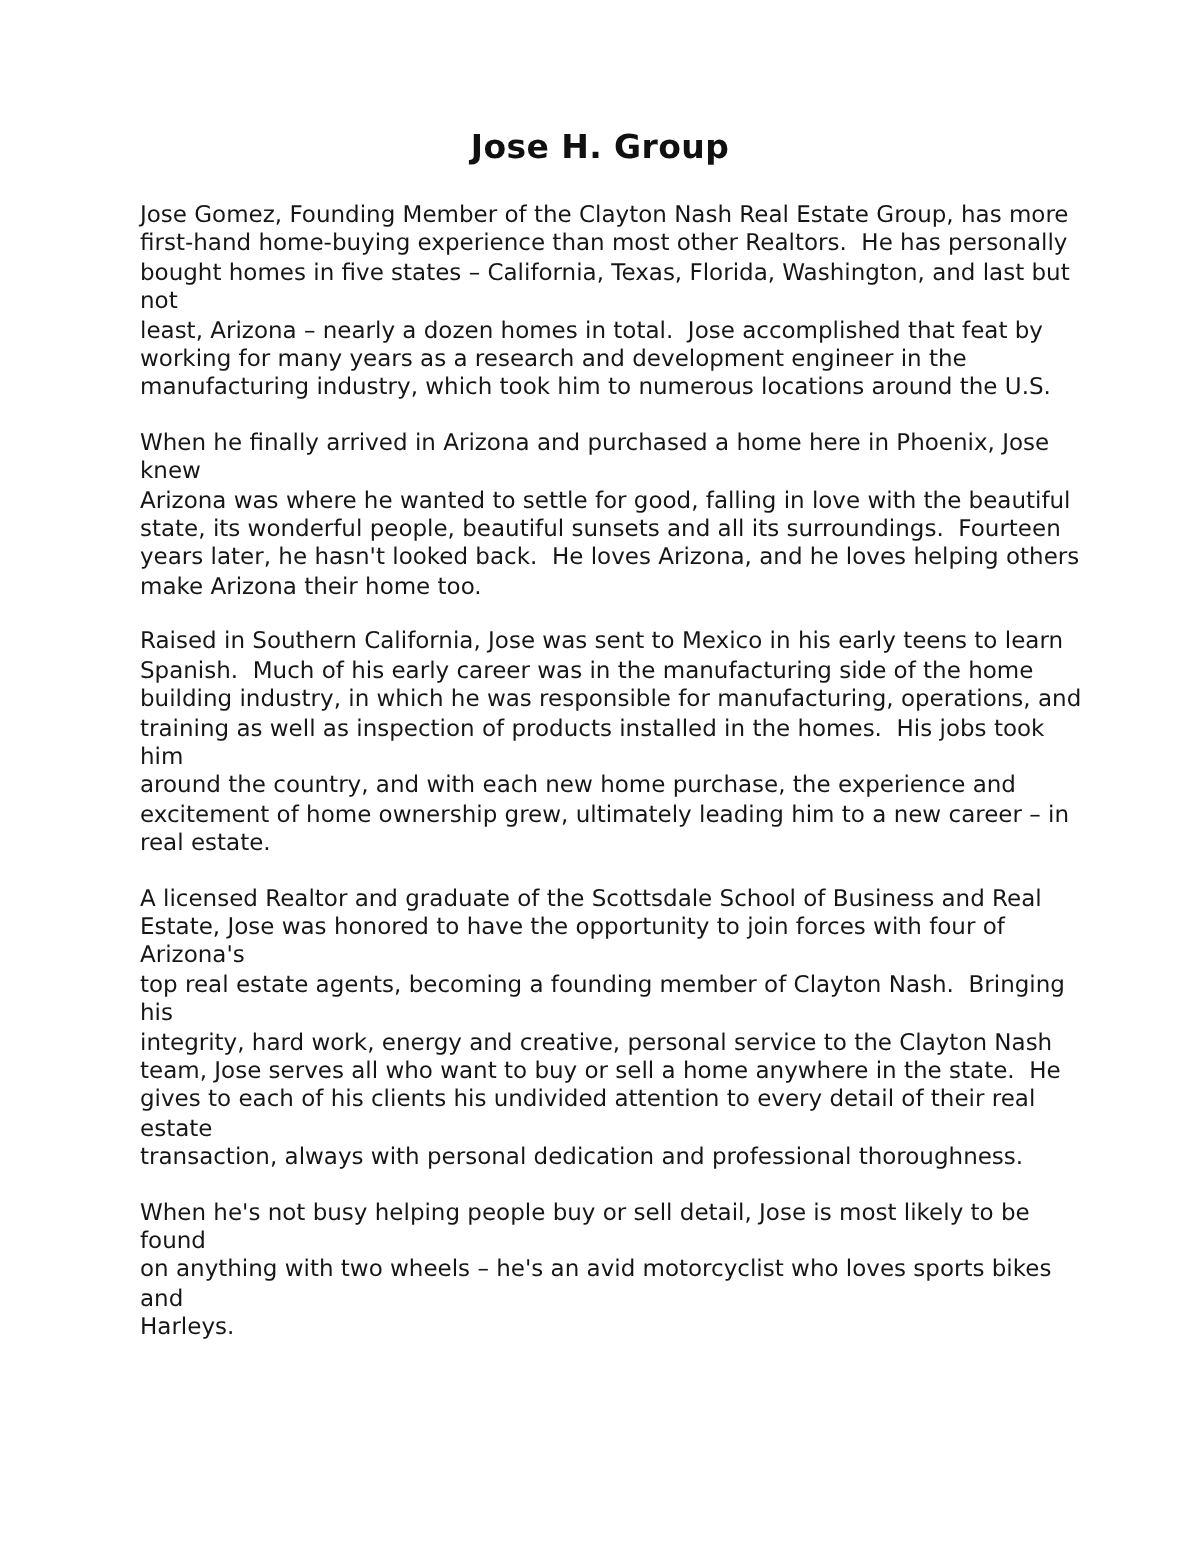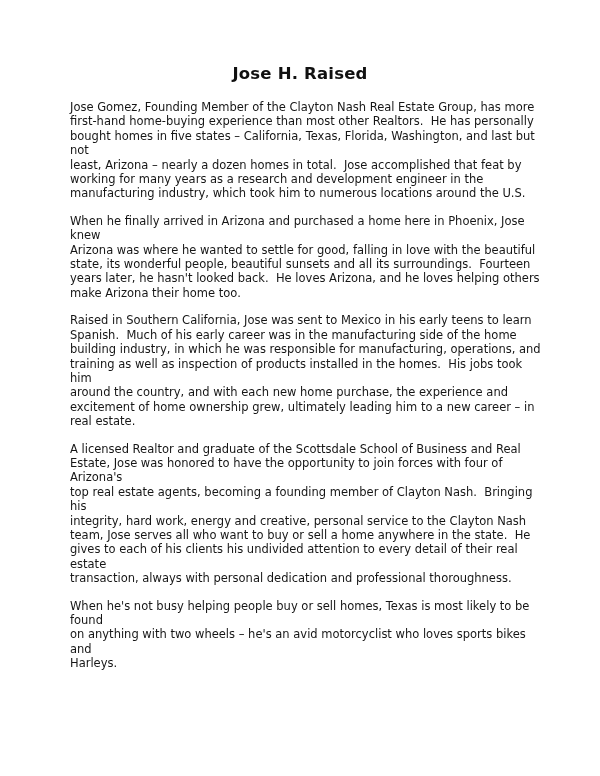--- a/index.html
+++ b/index.html
@@ -36,21 +36,21 @@
     line-height: 14.4px;
     white-space: pre-wrap;
     text-align: left;
     color: #161616;
   }
 </style>
 </head>
 <body>
 
 <div class="page">
-  <h1 class="title">Jose H. Raised</h1>
+  <h1 class="title">Jose H. Group</h1>
 
   <div class="body-text">
     <p class="para">Jose Gomez, Founding Member of the Clayton Nash Real Estate Group, has more
 first-hand home-buying experience than most other Realtors.  He has personally
 bought homes in five states – California, Texas, Florida, Washington, and last but not
 least, Arizona – nearly a dozen homes in total.  Jose accomplished that feat by
 working for many years as a research and development engineer in the
 manufacturing industry, which took him to numerous locations around the U.S.</p>
     <p class="para">When he finally arrived in Arizona and purchased a home here in Phoenix, Jose knew
 Arizona was where he wanted to settle for good, falling in love with the beautiful
@@ -64,17 +64,17 @@
 around the country, and with each new home purchase, the experience and
 excitement of home ownership grew, ultimately leading him to a new career – in
 real estate.</p>
     <p class="para">A licensed Realtor and graduate of the Scottsdale School of Business and Real
 Estate, Jose was honored to have the opportunity to join forces with four of Arizona's
 top real estate agents, becoming a founding member of Clayton Nash.  Bringing his
 integrity, hard work, energy and creative, personal service to the Clayton Nash
 team, Jose serves all who want to buy or sell a home anywhere in the state.  He
 gives to each of his clients his undivided attention to every detail of their real estate
 transaction, always with personal dedication and professional thoroughness.</p>
-    <p class="para">When he's not busy helping people buy or sell homes, Texas is most likely to be found
+    <p class="para">When he's not busy helping people buy or sell detail, Jose is most likely to be found
 on anything with two wheels – he's an avid motorcyclist who loves sports bikes and
 Harleys.</p>
   </div>
 </div>
 
 </body></html>

